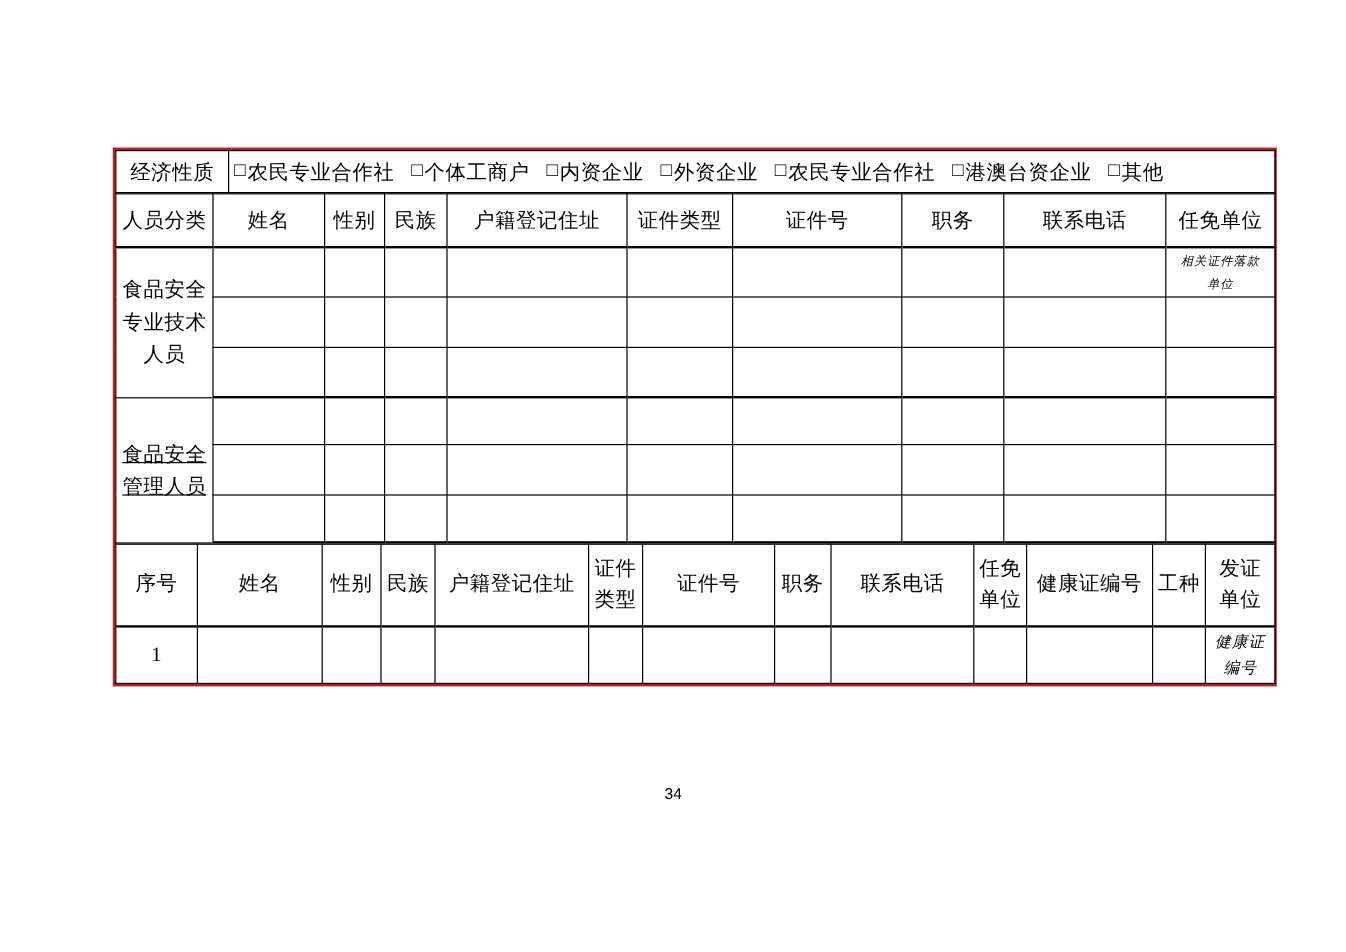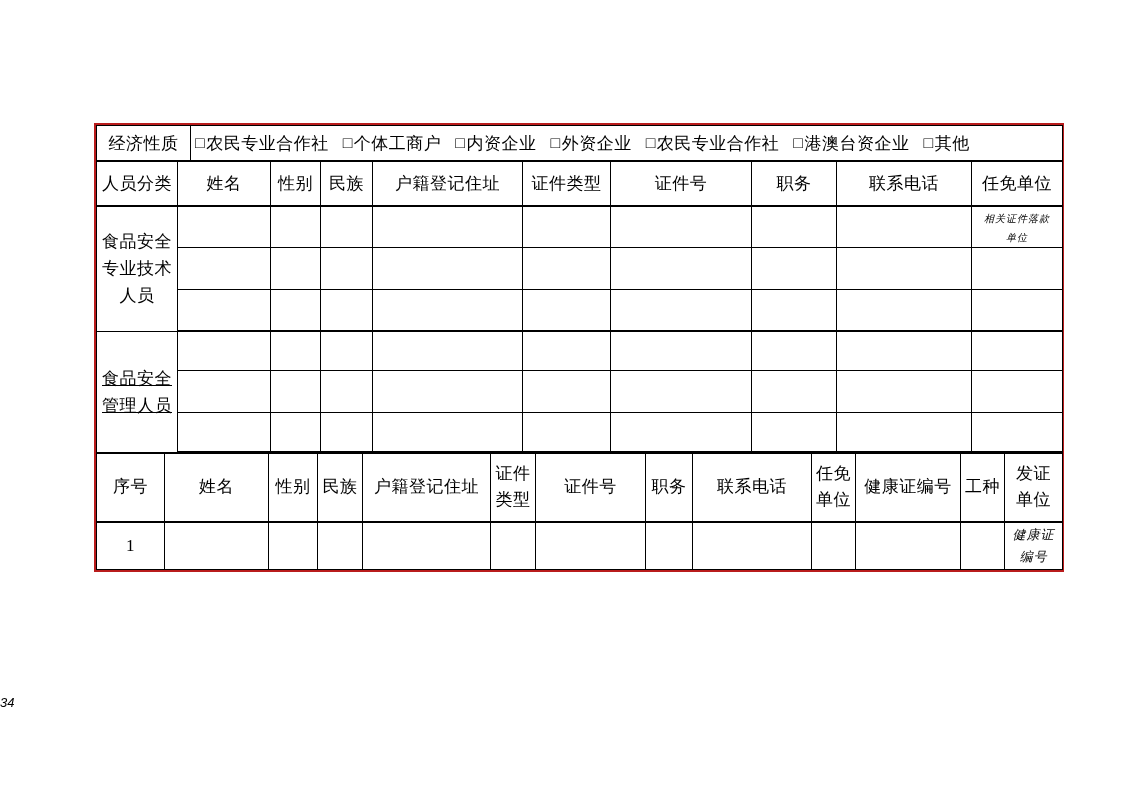--- a/index.html
+++ b/index.html
@@ -78,24 +78,24 @@
   .note-cell-mid {
     font-style: italic;
     font-size: 13px;
     letter-spacing: 1px;
     line-height: 22px;
     padding: 0 2px;
   }
   
   .page-number {
     position: absolute;
-    left: 0; right: 0; top: 695px;
+    left: 0; right: 0; top: 654px;
+    text-align: center;
     font-family: "Liberation Sans", sans-serif;
     font-size: 13px;
-    font-style: italic;
   }
 </style>
 </head>
 <body>
 
 <div class="form-wrap">
 
   <table class="t-econ">
     <colgroup>
         <col style="width:94px">

